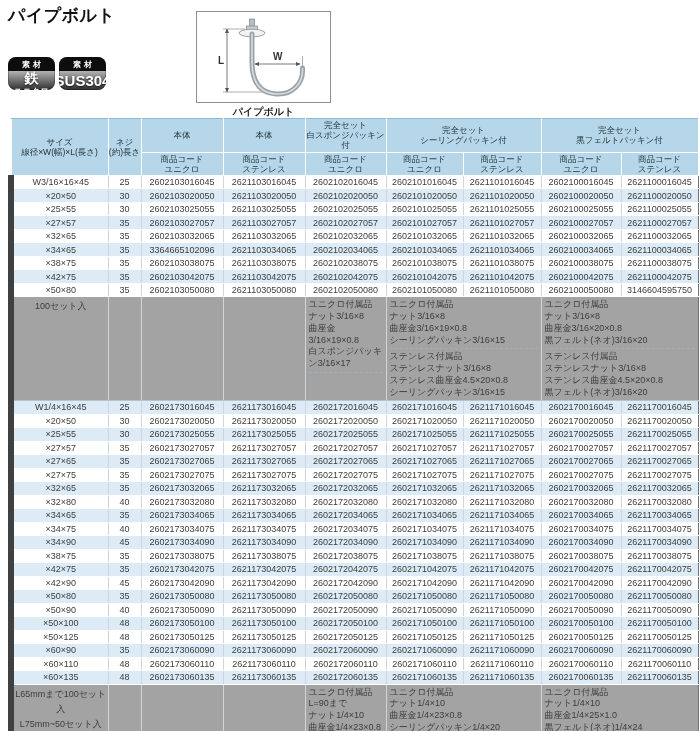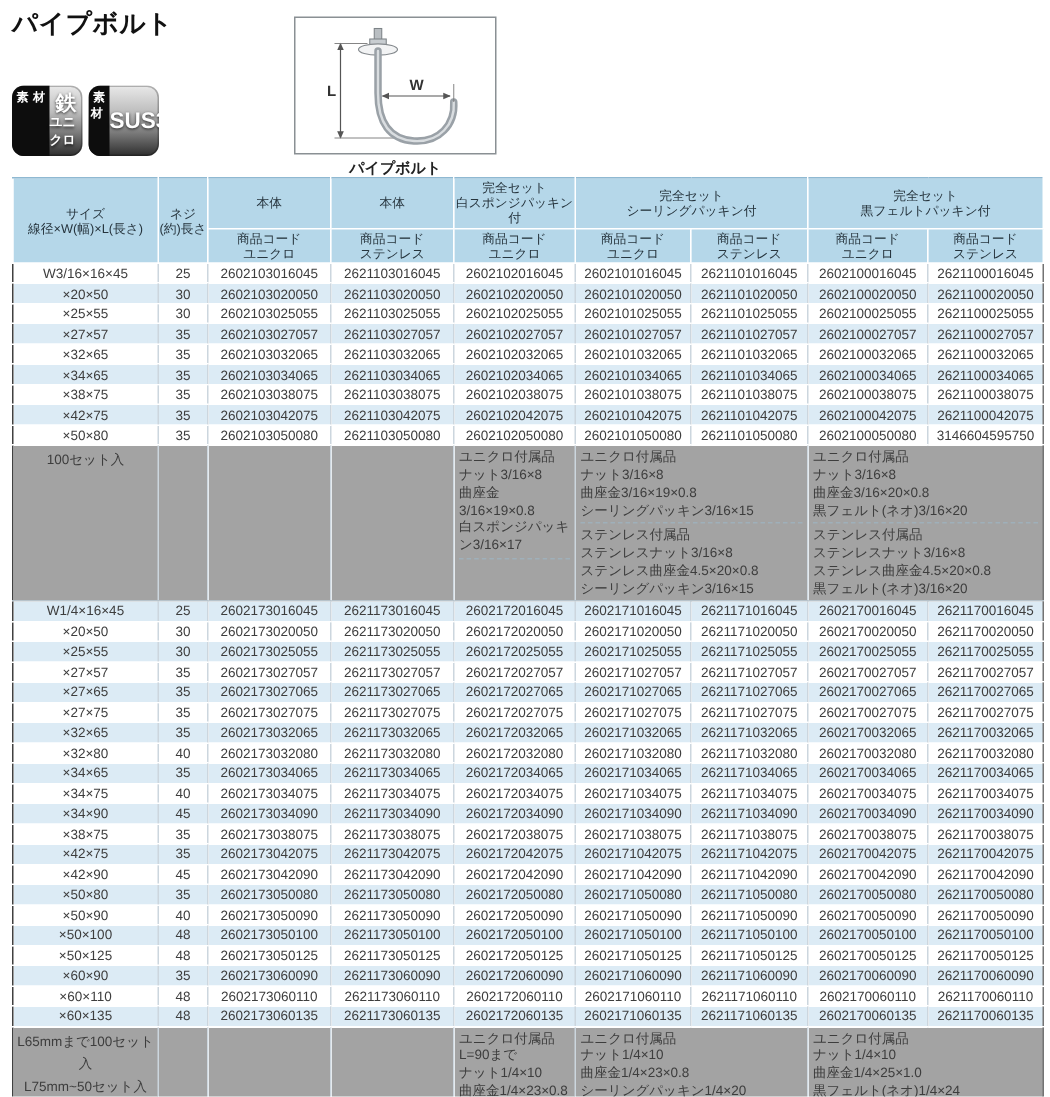--- a/index.html
+++ b/index.html
@@ -7,22 +7,22 @@
     width:700px; height:731px; background:#ffffff; position:relative;
     font-family:"Liberation Sans", sans-serif; overflow:hidden;
   }
   .page-title {
     position:absolute; left:8px; top:4px; margin:0;
     font-size:17px; font-weight:bold; color:#111; letter-spacing:.5px;
   }
   
   .badges { position:absolute; left:8px; top:57px; display:flex; gap:4px; }
   .badge {
-    width:47px; height:47px; border-radius:8px; overflow:hidden;
-    display:flex; flex-direction:row;
+    width:47px; height:33px; border-radius:8px; overflow:hidden;
+    display:flex; flex-direction:column;
     background:linear-gradient(180deg,#e9e9e9 0%,#bdbdbd 38%,#6f6f6f 72%,#2e2e2e 100%);
     box-shadow:0 0 0 1px rgba(0,0,0,.25) inset;
   }
   .badge-head {
     background:#0d0d0d; color:#fff; font-size:8px; font-weight:bold;
     text-align:center; letter-spacing:3px; text-indent:3px; padding:2px 0 1px;
   }
   .badge-body {
     flex:1; display:flex; flex-direction:column; align-items:center; justify-content:center;
     color:#fff; font-weight:bold; text-shadow:0 1px 2px rgba(0,0,0,.75);
@@ -49,21 +49,21 @@
     font-size:8.5px; line-height:1.2; white-space:pre-line;
     border:1px solid #ffffff; padding:1px 0; text-align:center;
   }
   .catalog-table thead tr:first-child th { border-top:1px solid #8fb9d2; height:20px; }
   .catalog-table thead tr:last-child th { height:18px; }
   .catalog-table tbody td {
     font-size:9px; color:#3d3d3d; text-align:center; height:12.5px; padding:0;
     border-right:1px solid #ccd6de; border-bottom:1px solid #fff;
     background:#fff; overflow:hidden; white-space:nowrap;
   }
-  .catalog-table tbody td:first-child { border-left:1px solid #404040; }
+  .catalog-table tbody td:first-child { border-left:6px solid #404040; }
   .catalog-table tbody td:last-child  { border-right:1px solid #737373; }
   .catalog-table tr.tr-blue td { background:#dcebf5; }
   .catalog-table tr.note-row td {
     background:#a3a3a3; vertical-align:top; text-align:left; white-space:normal;
     border-top:1px solid #b7c3cb; border-bottom:1px solid #b7c3cb;
   }
   tr.note-row-1 td { height:85px; }
   tr.note-row-2 td { height:79px; }
   td.size-note {
     text-align:center !important; font-size:8.5px; padding-top:2px !important;
@@ -219,21 +219,21 @@
         <td>2621103032065</td>
         <td>2602102032065</td>
         <td>2602101032065</td>
         <td>2621101032065</td>
         <td>2602100032065</td>
         <td>2621100032065</td>
       </tr>
       <tr class="tr-blue">
         <td>×34×65</td>
         <td>35</td>
-        <td>2602103034065</td>
+        <td>3364665102096</td>
         <td>2621103034065</td>
         <td>2602102034065</td>
         <td>2602101034065</td>
         <td>2621101034065</td>
         <td>2602100034065</td>
         <td>2621100034065</td>
       </tr>
       <tr>
         <td>×38×75</td>
         <td>35</td>

